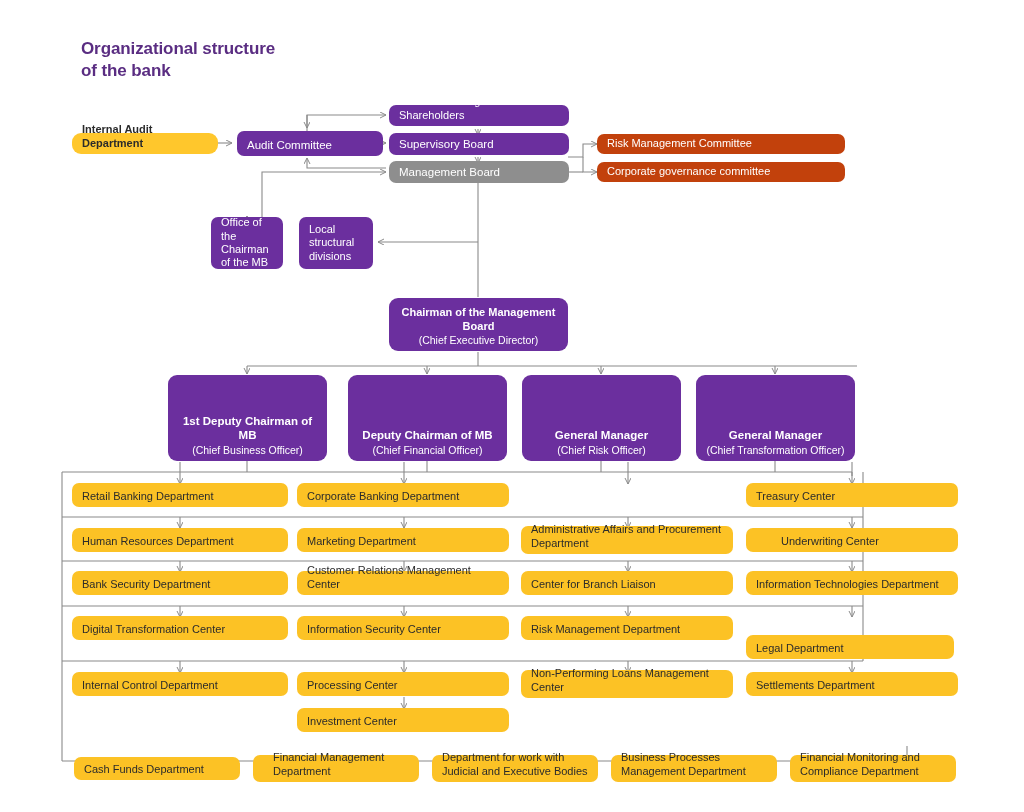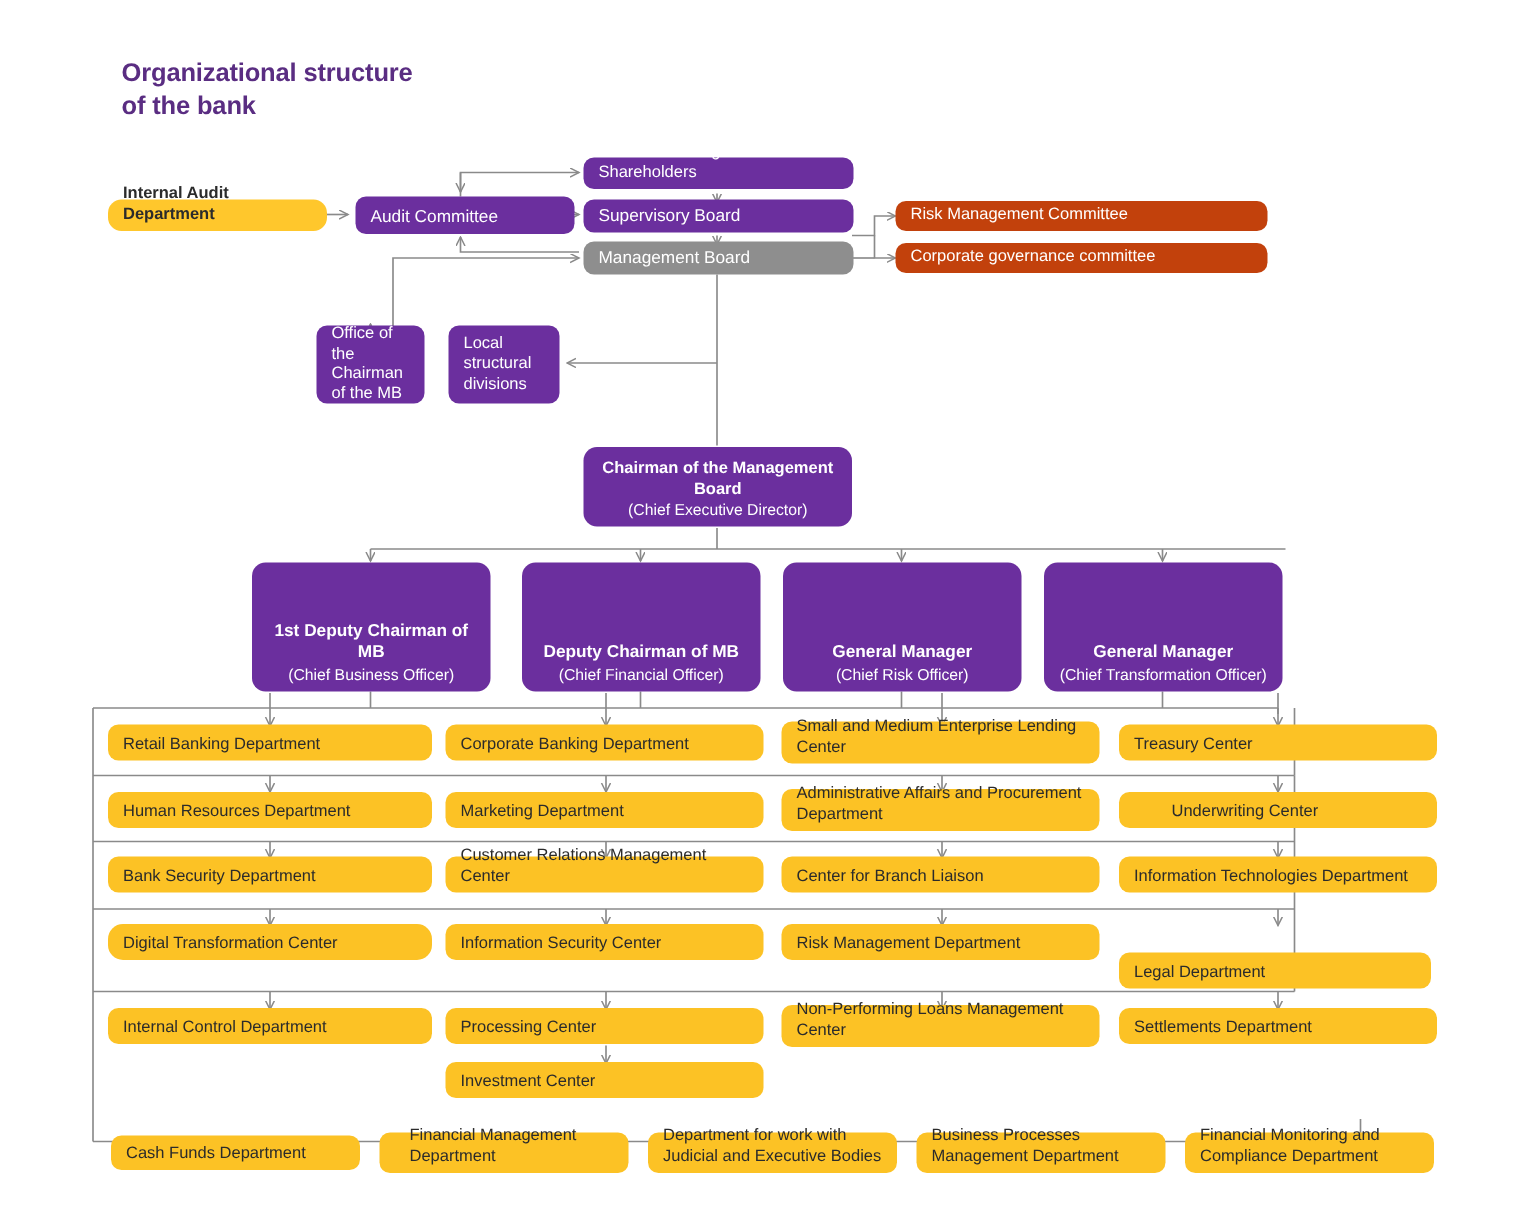--- a/index.html
+++ b/index.html
@@ -238,23 +238,20 @@
       <span class="sub">(Chief Transformation Officer)</span>
     </span>
   </div>
 
   <div class="node yellow f11" style="left:72px;top:483px;width:216px;height:24px;">
     <span class="txt">Retail Banking Department</span>
   </div>
   <div class="node yellow f11" style="left:297px;top:483px;width:212px;height:24px;">
     <span class="txt">Corporate Banking Department</span>
   </div>
-  <div class="node yellow f11" style="left:521px;top:481px;width:212px;height:28px;">
-    <span class="txt">Small and Medium Enterprise Lending Center</span>
-  </div>
   <div class="node yellow f11" style="left:746px;top:483px;width:212px;height:24px;">
     <span class="txt">Treasury Center</span>
   </div>
 
   <div class="node yellow f11" style="left:72px;top:528px;width:216px;height:24px;">
     <span class="txt">Human Resources Department</span>
   </div>
   <div class="node yellow f11" style="left:297px;top:528px;width:212px;height:24px;">
     <span class="txt">Marketing Department</span>
   </div>
@@ -271,21 +268,21 @@
   <div class="node yellow f11" style="left:297px;top:571px;width:212px;height:24px;">
     <span class="txt">Customer Relations Management Center</span>
   </div>
   <div class="node yellow f11" style="left:521px;top:571px;width:212px;height:24px;">
     <span class="txt">Center for Branch Liaison</span>
   </div>
   <div class="node yellow f11" style="left:746px;top:571px;width:212px;height:24px;">
     <span class="txt">Information Technologies Department</span>
   </div>
 
-  <div class="node yellow f11" style="left:72px;top:616px;width:216px;height:24px;border-radius:10px;">
+  <div class="node yellow f11" style="left:72px;top:616px;width:216px;height:24px;">
     <span class="txt">Digital Transformation Center</span>
   </div>
   <div class="node yellow f11" style="left:297px;top:616px;width:212px;height:24px;">
     <span class="txt">Information Security Center</span>
   </div>
   <div class="node yellow f11" style="left:521px;top:616px;width:212px;height:24px;">
     <span class="txt">Risk Management Department</span>
   </div>
   <div class="node yellow f11" style="left:746px;top:635px;width:208px;height:24px;">
     <span class="txt">Legal Department</span>

